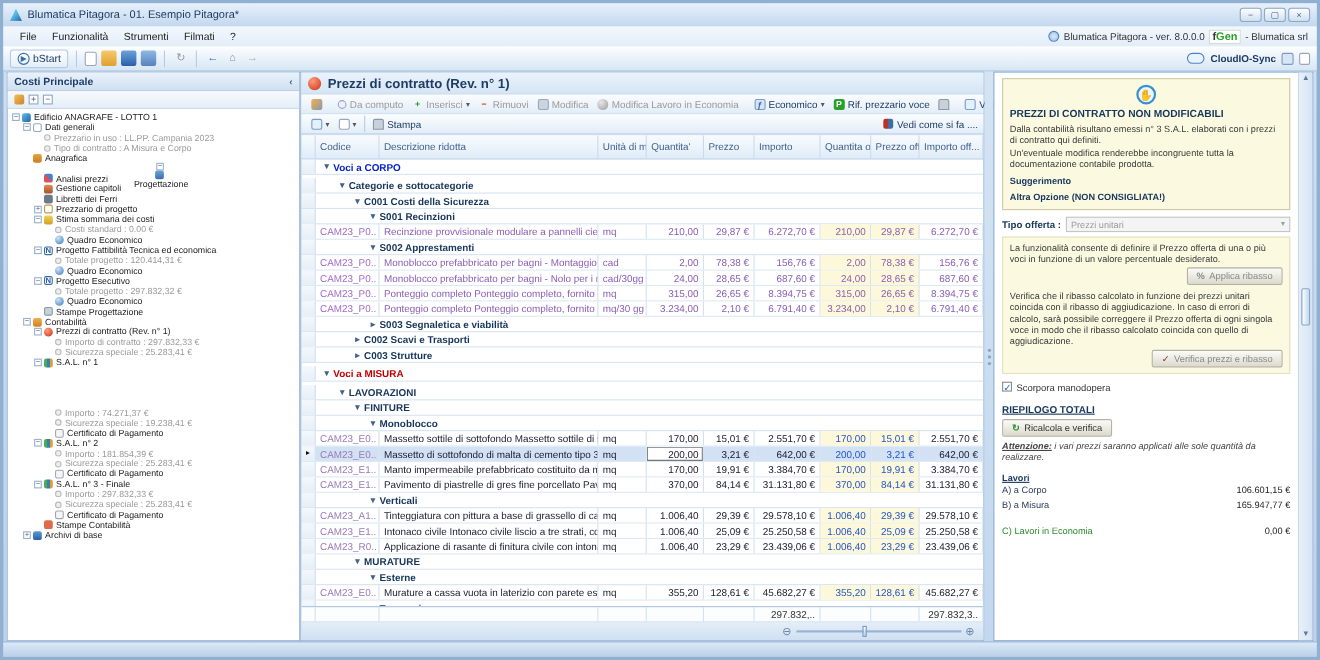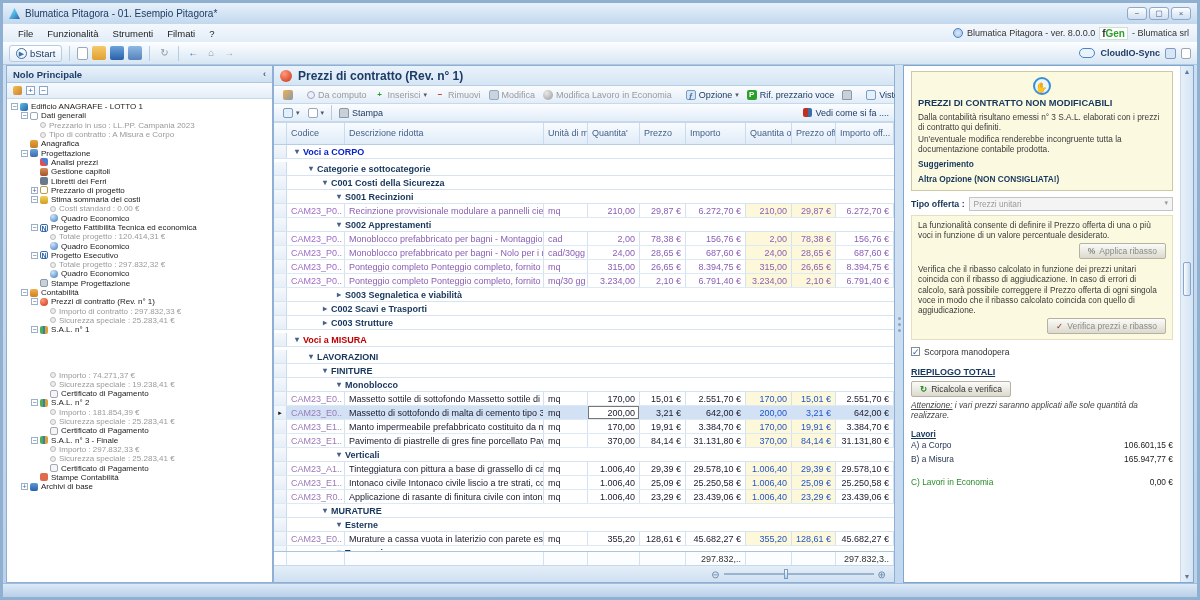--- a/index.html
+++ b/index.html
@@ -129,21 +129,21 @@
   .dd{flex:1;border:1px solid #c5c5c5;background:#f4f4f4;color:#9a9a9a;padding:1px 4px;display:flex;height:14px;}
   .dd span.ar{margin-left:auto;color:#9a9a9a;font-size:7px;}
   .ybox2{background:#fbfae1;border:1px solid #e4e0bd;padding:4px 6px 5px;}
   .btn{display:inline-flex;align-items:center;gap:4px;border:1px solid #b5b2a5;background:linear-gradient(#fbfbf8,#dcdacd);padding:2px 8px;font-size:8.5px;color:#8a8a8a;border-radius:2px;}
   .btn.en{color:#333;}
   .btn-row{text-align:right;margin:3px 0 5px;}
   .chk-row{display:flex;align-items:center;gap:4px;margin:7px 0 10px;color:#333;font-size:8.6px;}
   .chk{width:9px;height:9px;border:1px solid #8a8a8a;background:#fff;color:#2a6ac0;font-size:9px;line-height:8px;text-align:center;}
   .riep{font-weight:bold;text-decoration:underline;color:#16365c;font-size:9px;margin:10px 0 4px;}
   .attn{font-style:italic;color:#444;margin:4px 0 8px;line-height:1.2;}
-  .attn u{font-weight:normal;}
+  .attn u{font-weight:bold;}
   .tsec-h{font-weight:bold;text-decoration:underline;color:#16365c;margin-top:6px;}
   .trow2{display:flex;font-size:8.4px;padding:1.6px 0;color:#2a3a55;}
   .trow2 .v{margin-left:auto;color:#222;}
   .trow2.green{color:#2a8a2a;margin-top:10px;}
   
   .statusbar{position:absolute;left:0,;right:0;bottom:0;left:0;height:14px;background:linear-gradient(#dce9f7,#b9d0e8);border-top:1px solid #a0bcd8;}
 </style>
 </head>
 <body>
 
@@ -190,21 +190,21 @@
       <span>CloudIO-Sync</span>
       <span class="tico" style="background:#d8e6f4;border:1px solid #7a9cc4;width:11px;height:11px;"></span>
       <span class="tico" style="background:#fff;border:1px solid #9aa7b8;width:10px;height:11px;"></span>
     </span>
   </div>
 
   <div class="workspace">
 
     <div class="sidebar">
       <div class="sb-head">
-        <span>Nolo Principale</span>
+        <span>Costi Principale</span>
         <span class="coll">‹</span>
       </div>
       <div class="sb-tools">
         <span class="sti first"></span>
         <span class="sti">+</span>
         <span class="sti">−</span>
       </div>
       <div class="tree" id="tree">
           <div class="trow" style="padding-left: 0px;">
             <span class="texp">−</span>
@@ -224,21 +224,21 @@
           <div class="trow gray" style="padding-left: 20px;">
             <span style="flex: 0 0 auto; width: 9px;"></span>
             <span class="tic i-tag"></span>
             <span>Tipo di contratto : A Misura e Corpo</span>
           </div>
           <div class="trow" style="padding-left: 10px;">
             <span style="flex: 0 0 auto; width: 9px;"></span>
             <span class="tic i-anagrafica"></span>
             <span>Anagrafica</span>
           </div>
-          <div class="trow" style="padding-left: 10px;">
+          <div class="trow" style="padding-left: 10px; flex-direction: column;">
             <span class="texp">−</span>
             <span class="tic i-progettazione"></span>
             <span>Progettazione</span>
           </div>
           <div class="trow" style="padding-left: 20px;">
             <span style="flex: 0 0 auto; width: 9px;"></span>
             <span class="tic i-analisi"></span>
             <span>Analisi prezzi</span>
           </div>
           <div class="trow" style="padding-left: 20px;">
@@ -426,21 +426,21 @@
             <span class="mi16 i-edit"></span>
             <span>Modifica</span>
           </span>
           <span class="tbtn dis">
             <span class="mi16 i-economia"></span>
             <span>Modifica Lavoro in Economia</span>
           </span>
           <span class="tsep"></span>
           <span class="tbtn">
             <span class="mi16 i-functions">ƒ</span>
-            <span>Opzione</span>
+            <span>Economico</span>
             <span class="caret">▾</span>
           </span>
           <span class="tbtn">
             <span class="mi16 i-p-green">P</span>
             <span>Rif. prezzario voce</span>
           </span>
           <span class="tbtn">
             <span class="mi16 i-printer"></span>
           </span>
           <span class="tsep"></span>

